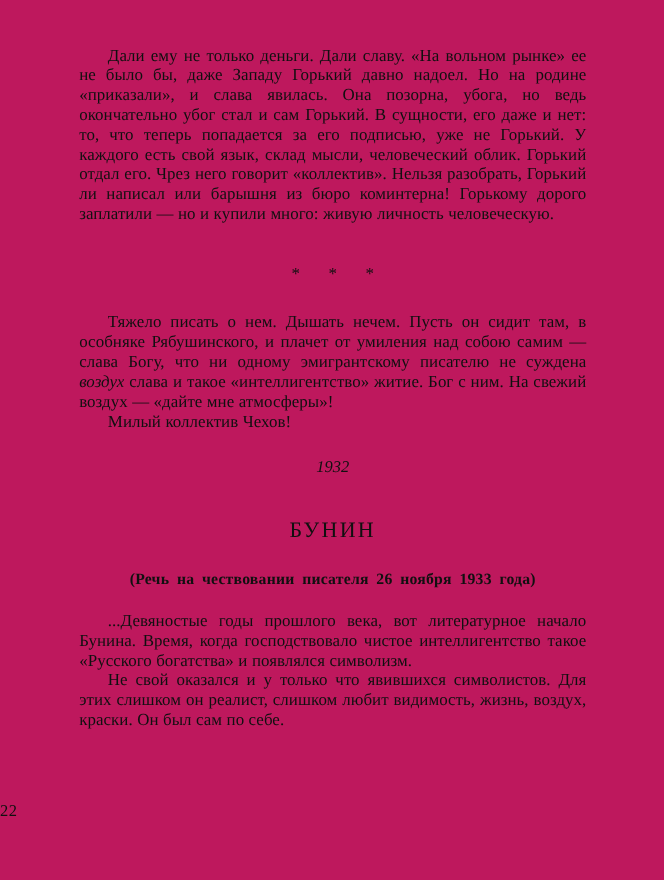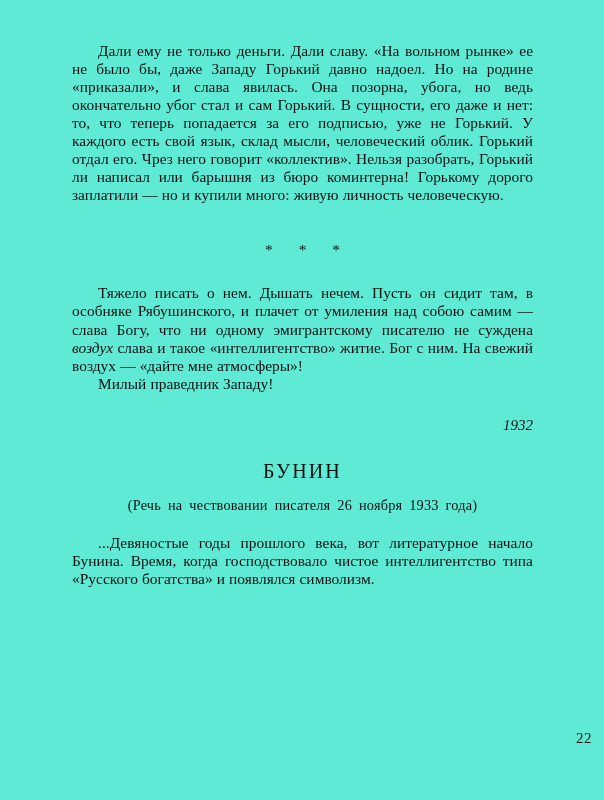--- a/index.html
+++ b/index.html
@@ -15,21 +15,21 @@
     color: #101010;
     overflow: hidden;
   }
 
   .page {
     position: absolute;
     left: 0;
     top: 0;
     width: 604px;
     height: 800px;
-    background: #5eead4;
+    background: #be185d;
   }
 
   .text-column {
     position: absolute;
     left: 72px;
     top: 42px;
     width: 461px;
   }
 
   p.body-par {
@@ -56,54 +56,54 @@
     text-align: center;
     font-size: 15.4px;
     line-height: 18px;
     letter-spacing: 11px;
     text-indent: 11px;
     margin: 15px 0 0 0;
     padding: 0;
   }
 
   .date-line {
-    text-align: right;
+    text-align: center;
     font-style: italic;
     font-size: 15px;
     margin: 0;
     padding: 0;
   }
 
   .section-title {
     text-align: center;
     font-size: 20px;
     font-weight: 400;
     letter-spacing: 2.1px;
-    margin: 1px;
+    margin: 12px;
     padding: 0;
     text-indent: 0;
   }
 
   .section-subtitle {
     text-align: center;
     font-size: 14.3px;
-    font-weight: 400;
+    font-weight: 700;
     letter-spacing: 0.2px;
     word-spacing: 3.2px;
     margin: 0;
     padding: 0;
     text-indent: 0;
   }
 
   .folio {
     position: absolute;
     left: 0;
     top: 730px;
     width: 592px;
-    text-align: right;
+    text-align: left;
     font-size: 15px;
     letter-spacing: 0.5px;
   }
   .sp-b { height: 13px; }
   .sp-c { height: 22px; }
   .sp-d { height: 25px; }
   .sp-e { height: 19px; }
   .sp-f { height: 20px; }
   .sp-g { height: 24px; }
 </style>
@@ -117,38 +117,39 @@
 
 
     <div class="sp-c"></div>
 
     <div class="asterisks">* * *</div>
 
     <div class="sp-d"></div>
 
     <p class="body-par"><span>Тяжело писать о нем. Дышать нечем. Пусть он сидит там, в особняке Рябушинского, и плачет от умиления над собою самим — слава Богу, что ни одному эмигрантскому писателю не суждена </span><em class="ital">воздух</em><span> слава и такое «интеллигентство» житие. Бог с ним. На свежий воздух — «дайте мне атмосферы»!</span></p>
 
-    <p class="body-par">Милый праведник Западу!</p>
+    <p class="body-par">Милый коллектив Чехов!</p>
 
     <div class="sp-g"></div>
 
     <div class="date-line">1932</div>
 
     <div class="sp-d"></div>
 
     <h1 class="section-title">БУНИН</h1>
 
     <div class="sp-b"></div>
 
     <h2 class="section-subtitle">(Речь на чествовании писателя 26 ноября 1933 года)</h2>
 
     <div class="sp-f"></div>
 
-    <p class="body-par">...Девяностые годы прошлого века, вот литературное начало Бунина. Время, когда господствовало чистое интеллигентство типа «Русского богатства» и появлялся символизм.</p>
+    <p class="body-par">...Девяностые годы прошлого века, вот литературное начало Бунина. Время, когда господствовало чистое интеллигентство такое «Русского богатства» и появлялся символизм.</p>
 
 
+    <p class="body-par">Не свой оказался и у только что явившихся символистов. Для этих слишком он реалист, слишком любит видимость, жизнь, воздух, краски. Он был сам по себе.</p>
 
     <div class="sp-e"></div>
 
   </div>
 
   <div class="folio">22</div>
 </div>
 
 </body></html>

